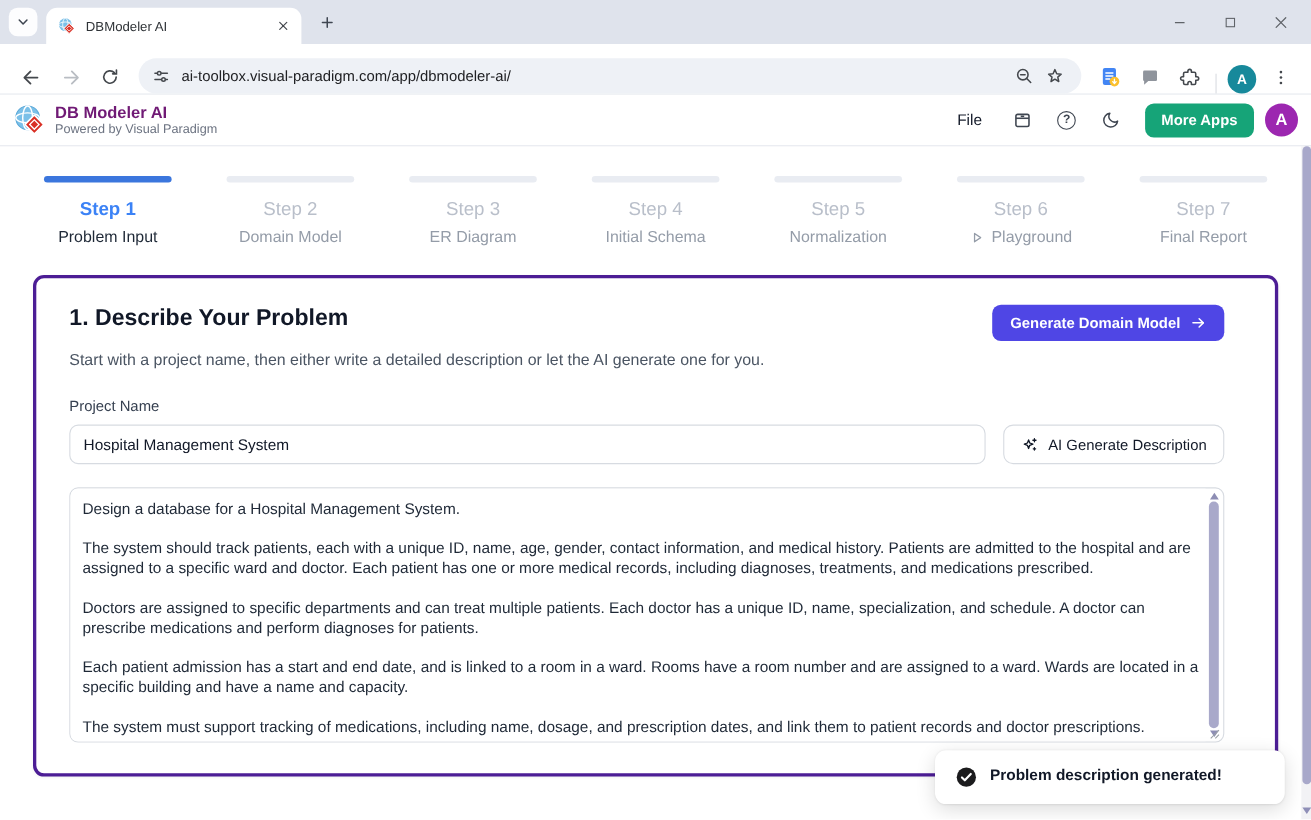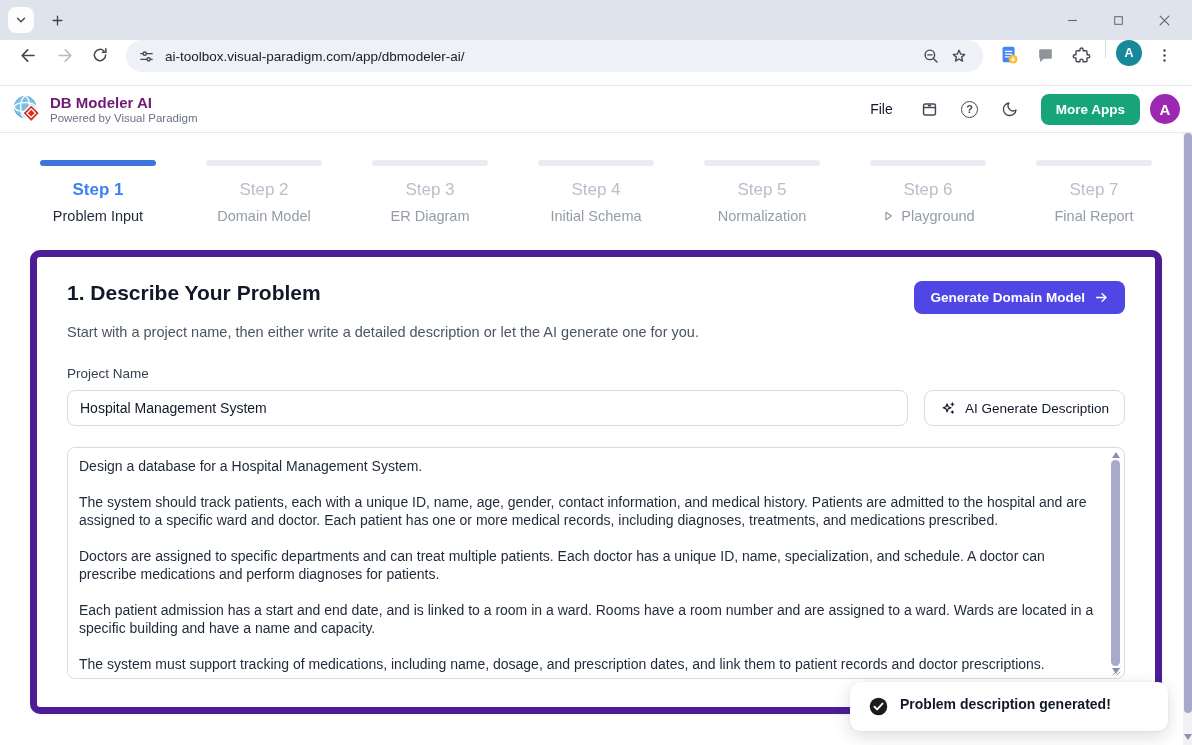--- a/index.html
+++ b/index.html
@@ -12,21 +12,21 @@
   .tab-search { width:26px; height:26px; border:none; background:#fdfdfe; border-radius:8px; display:flex; align-items:center; justify-content:center; cursor:pointer; }
   .tab { margin-left:8px; width:232px; height:33px; background:#fff; border-radius:10px 10px 0 0; display:flex; align-items:center; padding:0 8px 0 10px; align-self:flex-end; }
   .favicon16 { width:17px; height:17px; flex:0 0 auto; }
   .tab-title { flex:1; font-size:12px; color:#2f3337; margin-left:9px; white-space:nowrap; overflow:hidden; }
   .tab-close { width:18px; height:18px; border:none; background:transparent; display:flex; align-items:center; justify-content:center; border-radius:50%; cursor:pointer; }
   .newtab { width:26px; height:26px; margin-left:10px; border:none; background:transparent; display:flex; align-items:center; justify-content:center; cursor:pointer; }
   .chrome-spacer { flex:1; }
   .win-controls { display:flex; align-items:center; gap:26px; padding-right:8px; }
   .win-btn { border:none; background:transparent; cursor:pointer; display:flex; align-items:center; justify-content:center; width:20px; height:20px; }
 
-  .toolbar { background:#fff; height:45px; display:flex; align-items:flex-start; padding:0 10px; }
+  .toolbar { background:#fff; height:45px; display:flex; align-items:flex-end; padding:0 10px; }
   .nav-btn { width:30px; height:30px; border:none; background:transparent; border-radius:50%; display:flex; align-items:center; justify-content:center; cursor:pointer; margin:0 3px; }
   .omnibox { flex:1; height:32px; background:#eef1f6; border-radius:16px; display:flex; align-items:center; margin:0 8px; padding:0 10px 0 12px; min-width:0; }
   .omnibox-url { font-size:13.5px; color:#202124; margin-left:10px; white-space:nowrap; }
   .omnibox-spacer { flex:1; }
   .omni-icon-btn { width:28px; height:28px; border:none; background:transparent; border-radius:50%; display:flex; align-items:center; justify-content:center; cursor:pointer; }
   .ext-btn { width:30px; height:30px; border:none; background:transparent; border-radius:50%; display:flex; align-items:center; justify-content:center; cursor:pointer; margin:0 3px; }
   .tb-divider { width:1px; height:18px; background:#d9dce1; margin:0 6px; }
   .chrome-avatar { width:26px; height:26px; border-radius:50%; background:#17899b; color:#fff; font-size:12.5px; font-weight:bold; display:flex; align-items:center; justify-content:center; margin:0 4px; cursor:pointer; border:none; }
 
   
@@ -47,21 +47,21 @@
   .stepper { display:flex; gap:30px; padding:27px 30px 0 30px; }
   .step { flex:1; text-align:center; cursor:pointer; }
   .step-bar { height:6px; border-radius:999px; background:#e9ecf2; margin:0 10px; }
   .step.active .step-bar { background:#3b76dd; }
   .step-num { margin-top:14px; font-size:17px; color:#b9bfca; }
   .step.active .step-num { color:#3b82f6; font-weight:bold; }
   .step-label { margin-top:8px; font-size:14.5px; color:#949ca8; display:flex; align-items:center; justify-content:center; gap:6px; }
   .step.active .step-label { color:#1f2937; font-weight:normal; }
 
   
-  .card { margin:26px 30px 0 30px; border:7px solid #4c1d95; border-radius:10px; box-shadow:0 1px 3px rgba(0,0,0,.05); padding:24px 30px 28px 30px; background:#fff; }
+  .card { margin:26px 30px 0 30px; border:3px solid #4c1d95; border-radius:10px; box-shadow:0 1px 3px rgba(0,0,0,.05); padding:24px 46px 28px 30px; background:#fff; }
   .card-head { display:flex; justify-content:space-between; align-items:flex-start; }
   .card-title { font-size:21px; font-weight:bold; color:#111827; }
   .btn-primary { background:#4f46e5; color:#fff; border:none; border-radius:8px; font-size:13.5px; font-weight:bold; padding:9px 16px; display:flex; align-items:flex-end; gap:9px; cursor:pointer; font-family:inherit; }
   .card-sub { margin-top:10px; font-size:14.5px; color:#4b5563; }
   .field-label { margin-top:26px; font-size:13.5px; color:#374151; }
   .name-row { display:flex; gap:16px; margin-top:9px; }
   .text-input { flex:1; height:36px; border:1px solid #d7dbe1; border-radius:8px; padding:0 12px; font-size:14px; color:#111827; font-family:inherit; outline:none; }
   .btn-outline { height:36px; background:#fff; border:1px solid #d7dbe1; border-radius:9px; display:flex; align-items:center; gap:8px; padding:0 15px; font-size:13.5px; color:#111827; cursor:pointer; font-family:inherit; white-space:nowrap; }
 
   .desc-wrap { position:relative; margin-top:21px; border:1px solid #d7dbe1; border-radius:8px; height:232px; overflow:hidden; background:#fff; }
@@ -83,20 +83,37 @@
 </style>
 </head>
 <body>
 
 <div class="chrome-top">
   <button class="tab-search">
     <svg width="14" height="14" viewBox="0 0 24 24" fill="none" stroke="#3f4651" stroke-width="2.4" stroke-linecap="round" stroke-linejoin="round">
         <path d="M6 9l6 6 6-6"></path>
       </svg>
   </button>
+  <div class="tab">
+    <svg class="favicon16" viewBox="0 0 32 32">
+      <circle cx="14" cy="14" r="11" fill="#7bc0e8"></circle>
+      <g stroke="#ffffff" stroke-width="1.4" fill="none">
+        <ellipse cx="14" cy="14" rx="4.6" ry="11"></ellipse>
+        <ellipse cx="14" cy="14" rx="11" ry="4.6"></ellipse>
+      </g>
+      <rect x="14.2" y="14.2" width="12.5" height="12.5" rx="1" transform="rotate(45 20.5 20.5)" fill="#d93025" stroke="#ffffff" stroke-width="1.6"></rect>
+      <rect x="17.4" y="17.4" width="6.2" height="6.2" transform="rotate(45 20.5 20.5)" fill="none" stroke="#ffffff" stroke-width="1.3"></rect>
+    </svg>
+    <span class="tab-title">DBModeler AI</span>
+    <button class="tab-close">
+      <svg width="11" height="11" viewBox="0 0 24 24" stroke="#45494e" stroke-width="2.4" stroke-linecap="round">
+          <path d="M5 5l14 14M19 5L5 19"></path>
+        </svg>
+    </button>
+  </div>
   <button class="newtab">
     <svg width="15" height="15" viewBox="0 0 24 24" stroke="#3f4651" stroke-width="2.2" stroke-linecap="round">
         <path d="M12 5v14M5 12h14"></path>
       </svg>
   </button>
   <div class="chrome-spacer"></div>
   <div class="win-controls">
     <button class="win-btn">
       <svg width="15" height="15" viewBox="0 0 24 24" stroke="#5f6368" stroke-width="1.8">
           <path d="M5 12h14"></path>

